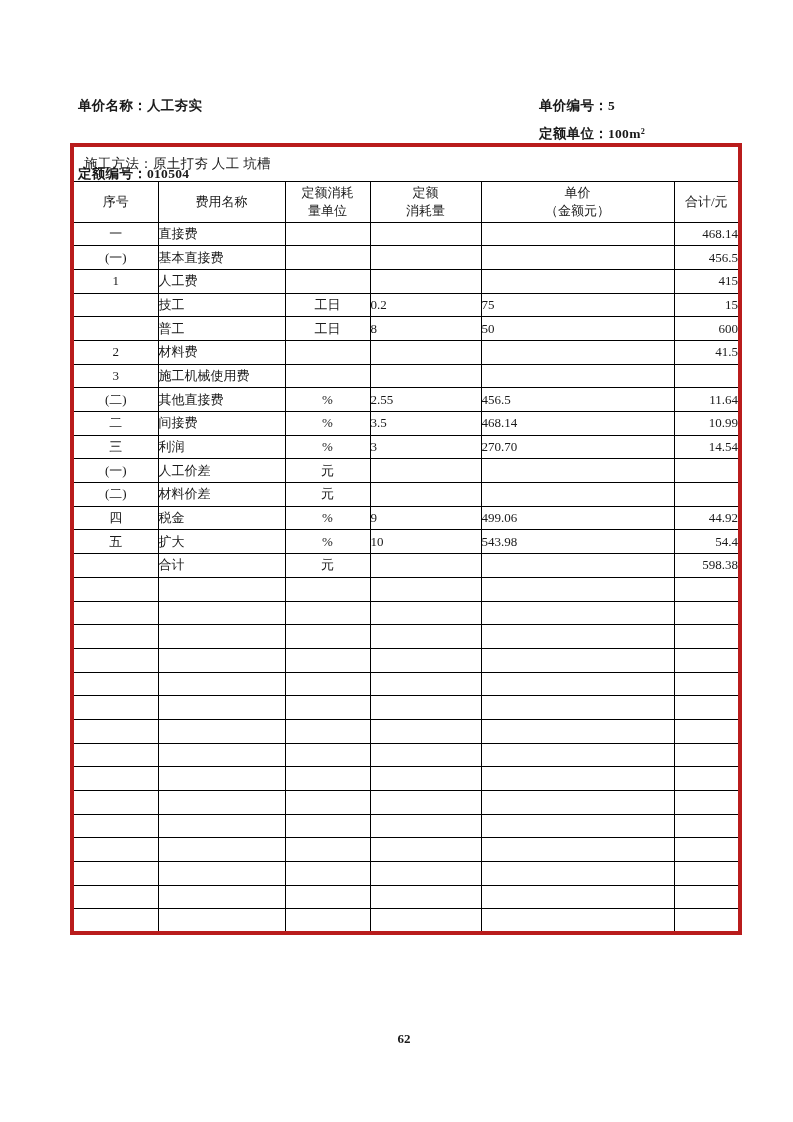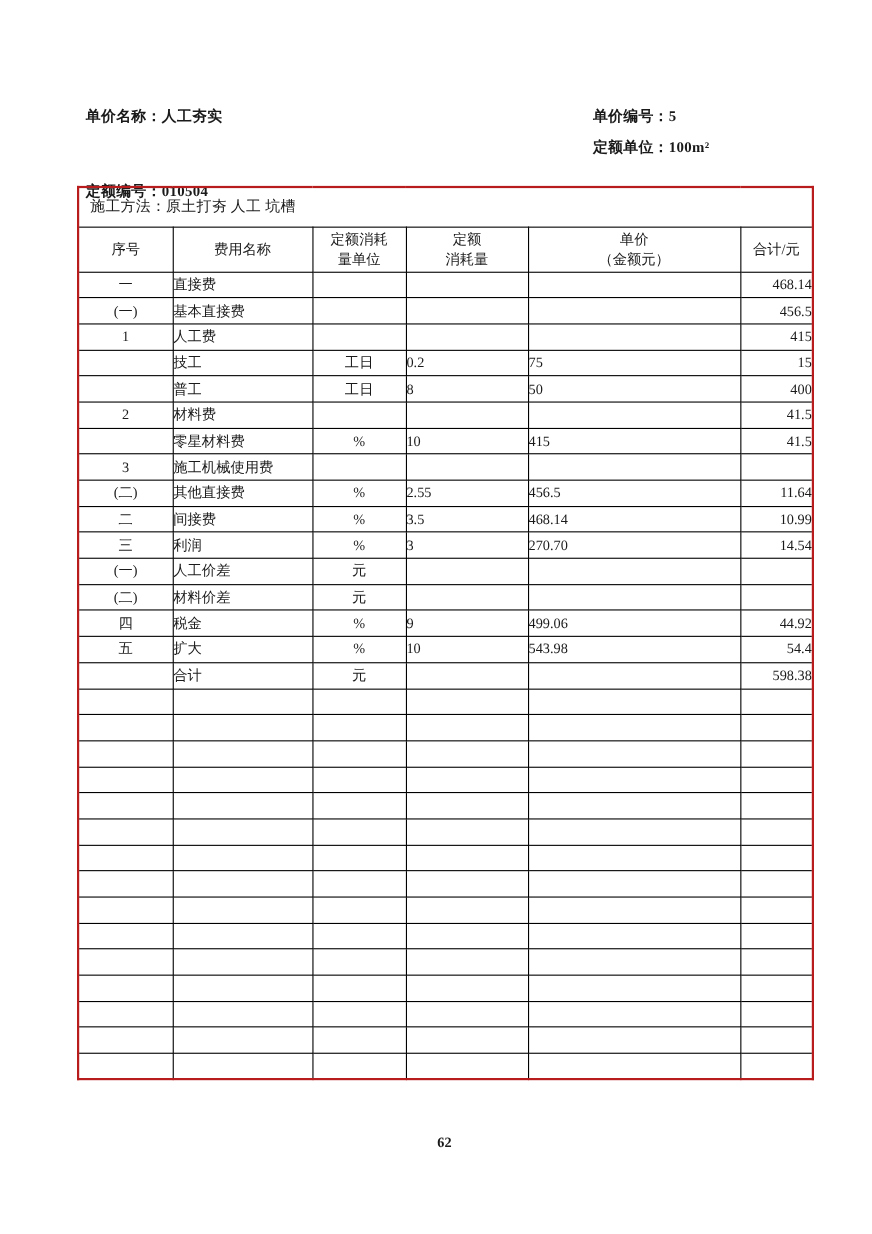--- a/index.html
+++ b/index.html
@@ -18,25 +18,25 @@
     letter-spacing: 0.3px;
     font-weight: bold;
   }
   .m1 { left: 78px;  top: 97px;  }
   .m2 { left: 539px; top: 97px;  }
   .m3 { left: 78px;  top: 125px; margin-top: 40px; }
   .m4 { left: 539px; top: 125px; }
 
   table.cost-table {
     position: absolute;
-    left: 70px; top: 169px;
+    left: 70px; top: 143px;
     width: 668px;
     border-collapse: collapse;
     table-layout: fixed;
-    border: 2px solid #b91c1c;
+    border: 4px solid #b91c1c;
   }
   .cost-table td {
     border: 1px solid #000;
     font-size: 13px;
     padding: 0;
     overflow: hidden;
     white-space: nowrap;
     font-weight: normal;
   }
   tr.method-row td {
@@ -136,36 +136,28 @@
           <td class="c3">0.2</td>
           <td class="c4">75</td>
           <td class="c5">15</td>
         </tr>
         <tr class="data-row">
           <td class="c0"></td>
           <td class="c1">普工</td>
           <td class="c2">工日</td>
           <td class="c3">8</td>
           <td class="c4">50</td>
-          <td class="c5">400</td>
+          <td class="c5">600</td>
         </tr>
         <tr class="data-row">
           <td class="c0">2</td>
           <td class="c1">材料费</td>
           <td class="c2"></td>
           <td class="c3"></td>
           <td class="c4"></td>
-          <td class="c5">41.5</td>
-        </tr>
-        <tr class="data-row">
-          <td class="c0"></td>
-          <td class="c1">零星材料费</td>
-          <td class="c2">%</td>
-          <td class="c3">10</td>
-          <td class="c4">415</td>
           <td class="c5">41.5</td>
         </tr>
         <tr class="data-row">
           <td class="c0">3</td>
           <td class="c1">施工机械使用费</td>
           <td class="c2"></td>
           <td class="c3"></td>
           <td class="c4"></td>
           <td class="c5"></td>
         </tr>

